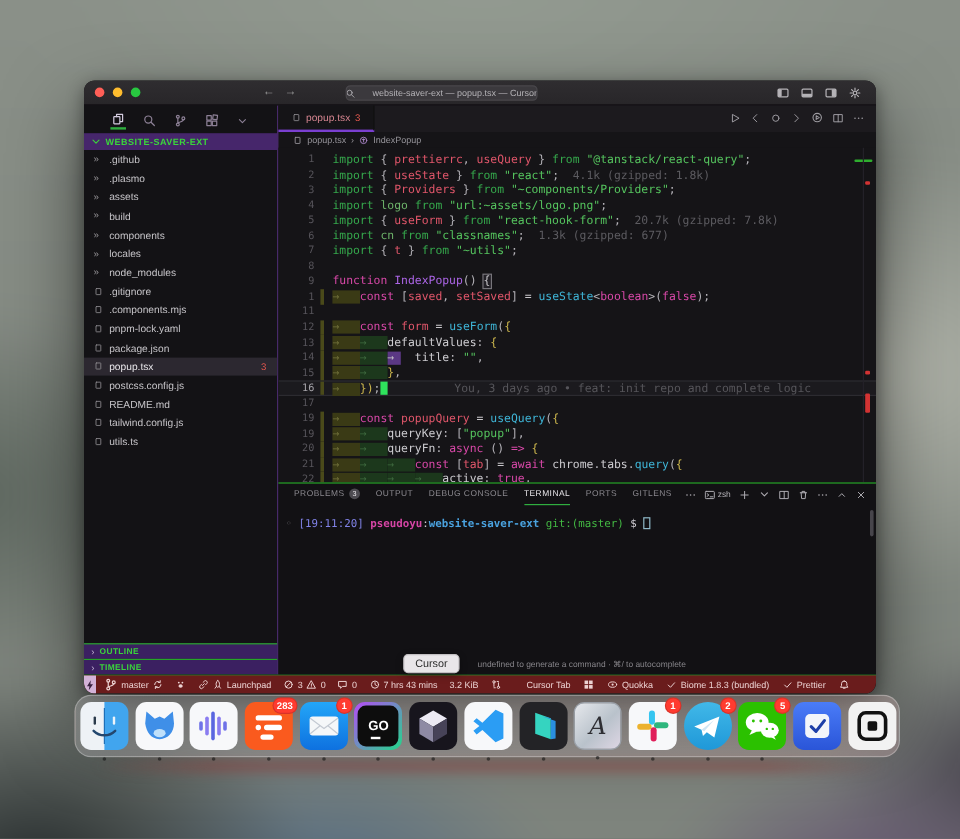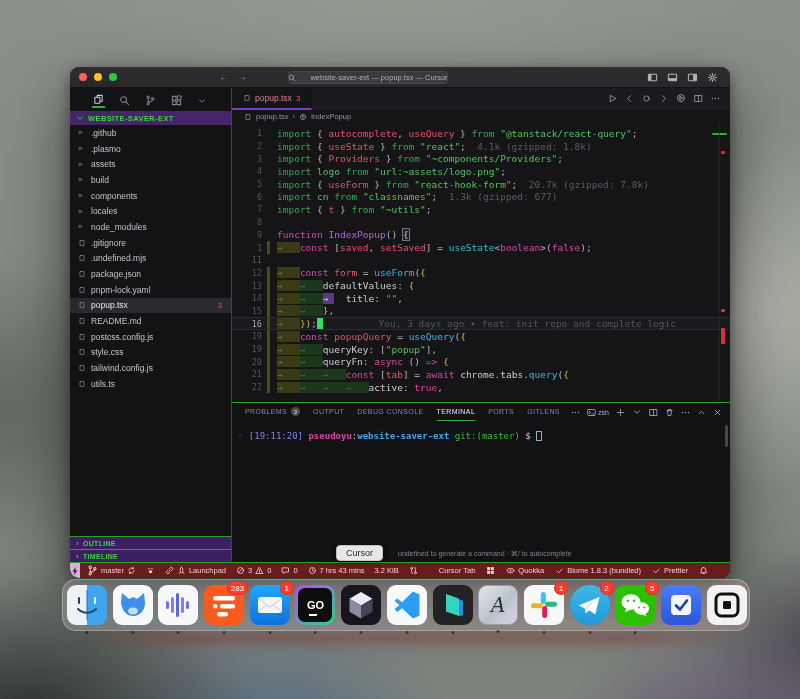--- a/index.html
+++ b/index.html
@@ -107,21 +107,21 @@
   .sb-item{display:flex;align-items:center;gap:3px;margin-right:10px;white-space:nowrap}
   .sb-right{margin-left:auto;display:flex;align-items:center;padding-right:24px}
   .sb-right .sb-item{margin-right:0;margin-left:11px}
   
   .dock{position:absolute;left:62px;top:579px;width:688px;height:52px;border-radius:14px;
     background:linear-gradient(90deg,rgba(168,168,170,.42),rgba(188,162,162,.42));
     border:1px solid rgba(255,255,255,.28);display:flex;align-items:flex-start;gap:5.7px;padding:5px 4px 0}
   .dk{width:40px;height:40px;border-radius:9px;position:relative;flex:0 0 auto}
   .dk svg{position:absolute;inset:0}
   .dk .badge{position:absolute;top:-4px;right:-4px;min-width:14px;height:14px;border-radius:8px;background:#ff3b30;
-    color:#fff;font-size:8px;font-weight:normal;display:flex;align-items:center;justify-content:center;padding:0 3px;
+    color:#fff;font-size:8px;font-weight:bold;display:flex;align-items:center;justify-content:center;padding:0 3px;
     border:1px solid rgba(0,0,0,.15);z-index:3}
   .dk .dot{position:absolute;left:50%;bottom:-9px;width:3px;height:3px;border-radius:50%;background:rgba(20,20,20,.6);transform:translateX(-50%)}
   .dk-finder{background:linear-gradient(90deg,#eef2f6 0 49%,#41a5ee 51%)}
   .dk-fox-app,.dk-waveform-app,.dk-slack,.dk-vscode{background:#f7f8fa}
   .dk-feed-app{background:#fa5a1e}
   .dk-mail{background:linear-gradient(180deg,#23a6f8,#0e71e0)}
   .dk-goland{background:linear-gradient(135deg,#b74af7,#21d789)}
   .go-core{position:absolute;inset:3px;background:#0d0d0d;border-radius:7px;color:#fff;font-weight:bold;
     font-size:11px;display:flex;align-items:center;justify-content:center}
   .go-core i{position:absolute;left:11px;bottom:6px;width:8px;height:2px;background:#fff}
@@ -283,70 +283,62 @@
               </svg>
             </span>
             <span>.gitignore</span>
           </div>
           <div class="trow">
             <span class="fico">
               <svg viewBox="0 0 12 12" width="8" height="8" fill="none" stroke="currentColor" stroke-width="1.1" stroke-linecap="round" stroke-linejoin="round">
                 <rect x="3" y="2.2" width="6" height="7.6" rx="0.5"></rect>
               </svg>
             </span>
-            <span>.undefined.mjs</span>
+            <span>.components.mjs</span>
           </div>
           <div class="trow">
             <span class="fico">
               <svg viewBox="0 0 12 12" width="8" height="8" fill="none" stroke="currentColor" stroke-width="1.1" stroke-linecap="round" stroke-linejoin="round">
                 <rect x="3" y="2.2" width="6" height="7.6" rx="0.5"></rect>
               </svg>
             </span>
-            <span>package.json</span>
+            <span>pnpm-lock.yaml</span>
           </div>
           <div class="trow">
             <span class="fico">
               <svg viewBox="0 0 12 12" width="8" height="8" fill="none" stroke="currentColor" stroke-width="1.1" stroke-linecap="round" stroke-linejoin="round">
                 <rect x="3" y="2.2" width="6" height="7.6" rx="0.5"></rect>
               </svg>
             </span>
-            <span>pnpm-lock.yaml</span>
+            <span>package.json</span>
           </div>
           <div class="trow selected">
             <span class="fico">
               <svg viewBox="0 0 12 12" width="8" height="8" fill="none" stroke="currentColor" stroke-width="1.1" stroke-linecap="round" stroke-linejoin="round">
                 <rect x="3" y="2.2" width="6" height="7.6" rx="0.5"></rect>
               </svg>
             </span>
             <span>popup.tsx</span>
             <span class="tbdg">3</span>
           </div>
           <div class="trow">
             <span class="fico">
               <svg viewBox="0 0 12 12" width="8" height="8" fill="none" stroke="currentColor" stroke-width="1.1" stroke-linecap="round" stroke-linejoin="round">
                 <rect x="3" y="2.2" width="6" height="7.6" rx="0.5"></rect>
               </svg>
             </span>
-            <span>README.md</span>
+            <span>postcss.config.js</span>
           </div>
           <div class="trow">
             <span class="fico">
               <svg viewBox="0 0 12 12" width="8" height="8" fill="none" stroke="currentColor" stroke-width="1.1" stroke-linecap="round" stroke-linejoin="round">
                 <rect x="3" y="2.2" width="6" height="7.6" rx="0.5"></rect>
               </svg>
             </span>
-            <span>postcss.config.js</span>
-          </div>
-          <div class="trow">
-            <span class="fico">
-              <svg viewBox="0 0 12 12" width="8" height="8" fill="none" stroke="currentColor" stroke-width="1.1" stroke-linecap="round" stroke-linejoin="round">
-                <rect x="3" y="2.2" width="6" height="7.6" rx="0.5"></rect>
-              </svg>
-            </span>
-            <span>style.css</span>
+            <span>README.md</span>
           </div>
           <div class="trow">
             <span class="fico">
               <svg viewBox="0 0 12 12" width="8" height="8" fill="none" stroke="currentColor" stroke-width="1.1" stroke-linecap="round" stroke-linejoin="round">
                 <rect x="3" y="2.2" width="6" height="7.6" rx="0.5"></rect>
               </svg>
             </span>
             <span>tailwind.config.js</span>
           </div>
           <div class="trow">
@@ -441,21 +433,21 @@
       </div>
       <div class="code" id="code">
         <span class="ov gline"></span>
         <span class="ov r1"></span>
         <span class="ov r2"></span>
         <span class="ov r3"></span>
         <span class="ov vline"></span>
       <div class="cl">
             <span class="ln">1</span>
             <span class="modbar"></span>
-            <span class="ltext"><span class="tk-kwi">import</span><span class="tk-pn"> { </span><span class="tk-id">autocomplete</span><span class="tk-pn">, </span><span class="tk-id">useQuery</span><span class="tk-pn"> } </span><span class="tk-kwi">from</span><span class="tk-pn"> </span><span class="tk-str">"@tanstack/react-query"</span><span class="tk-pn">;</span></span>
+            <span class="ltext"><span class="tk-kwi">import</span><span class="tk-pn"> { </span><span class="tk-id">prettierrc</span><span class="tk-pn">, </span><span class="tk-id">useQuery</span><span class="tk-pn"> } </span><span class="tk-kwi">from</span><span class="tk-pn"> </span><span class="tk-str">"@tanstack/react-query"</span><span class="tk-pn">;</span></span>
           </div>
           <div class="cl">
             <span class="ln">2</span>
             <span class="modbar"></span>
             <span class="ltext"><span class="tk-kwi">import</span><span class="tk-pn"> { </span><span class="tk-id">useState</span><span class="tk-pn"> } </span><span class="tk-kwi">from</span><span class="tk-pn"> </span><span class="tk-str">"react"</span><span class="tk-pn">;</span><span class="tk-hint">  4.1k (gzipped: 1.8k)</span></span>
           </div>
           <div class="cl">
             <span class="ln">3</span>
             <span class="modbar"></span>
             <span class="ltext"><span class="tk-kwi">import</span><span class="tk-pn"> { </span><span class="tk-id">Providers</span><span class="tk-pn"> } </span><span class="tk-kwi">from</span><span class="tk-pn"> </span><span class="tk-str">"~components/Providers"</span><span class="tk-pn">;</span></span>
@@ -517,20 +509,25 @@
           </div>
           <div class="cl mod">
             <span class="ln">15</span>
             <span class="modbar"></span>
             <span class="ltext"><span class="tk-ind-o">→   </span><span class="tk-ind-g">→   </span><span class="tk-br">}</span><span class="tk-pn">,</span></span>
           </div>
           <div class="cl mod current">
             <span class="ln">16</span>
             <span class="modbar"></span>
             <span class="ltext"><span class="tk-ind-o">→   </span><span class="tk-br">})</span><span class="tk-pn">;</span><span class="code-cursor"></span><span class="tk-blame">You, 3 days ago • feat: init repo and complete logic</span></span>
+          </div>
+          <div class="cl">
+            <span class="ln">17</span>
+            <span class="modbar"></span>
+            <span class="ltext"></span>
           </div>
           <div class="cl mod">
             <span class="ln">19</span>
             <span class="modbar"></span>
             <span class="ltext"><span class="tk-ind-o">→   </span><span class="tk-kw">const</span><span class="tk-pn"> </span><span class="tk-id">popupQuery</span><span class="tk-pn"> </span><span class="tk-op">=</span><span class="tk-pn"> </span><span class="tk-fn">useQuery</span><span class="tk-pn">(</span><span class="tk-br">{</span></span>
           </div>
           <div class="cl mod">
             <span class="ln">19</span>
             <span class="modbar"></span>
             <span class="ltext"><span class="tk-ind-o">→   </span><span class="tk-ind-g">→   </span><span class="tk-prop">queryKey</span><span class="tk-pn">: [</span><span class="tk-str">"popup"</span><span class="tk-pn">],</span></span>

